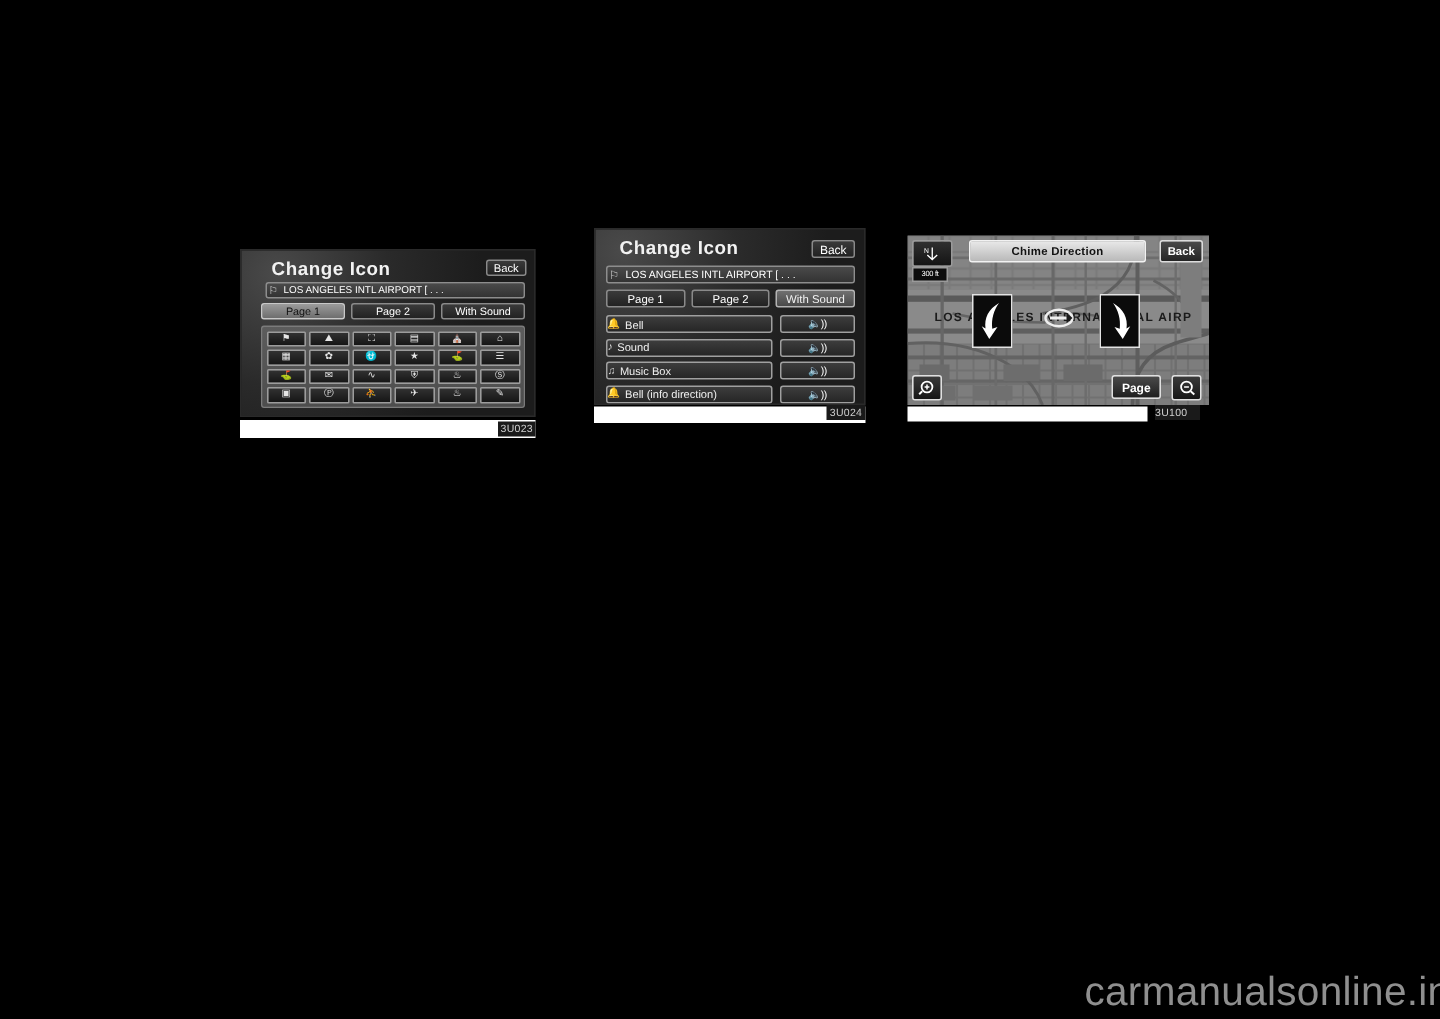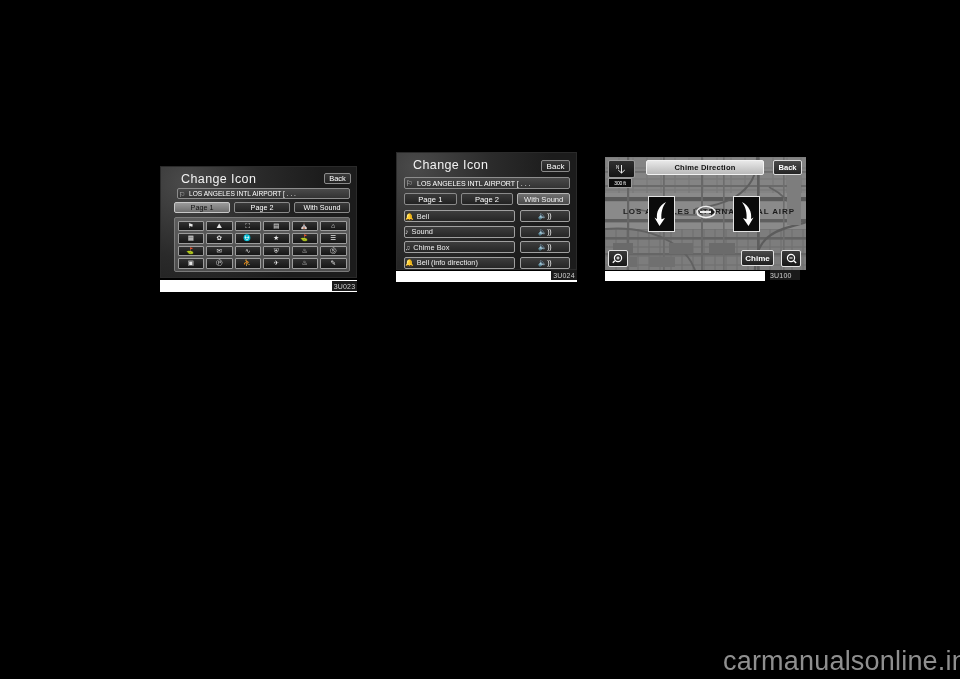--- a/index.html
+++ b/index.html
@@ -17,21 +17,21 @@
   }
 
   
   .nav-screen {
     position: absolute;
     box-sizing: border-box;
     background: #1d1d1d;
     overflow: hidden;
   }
   .nav-title {
-    font-weight: normal;
+    font-weight: bold;
     color: #f2f2f2;
     letter-spacing: .4px;
     white-space: nowrap;
     text-align: center;
   }
   .btn {
     box-sizing: border-box;
     background: linear-gradient(#3a3a3a, #222222);
     border: 1px solid #8a8a8a;
     border-radius: 2px;
@@ -302,21 +302,21 @@
         <span class="ic">♪</span>
         <span>Sound</span>
       </div>
       <div class="playbtn">
         <span>🔈))</span>
       </div>
     </div>
     <div class="soundrow">
       <div class="soundname">
         <span class="ic">♫</span>
-        <span>Chime Box</span>
+        <span>Music Box</span>
       </div>
       <div class="playbtn">
         <span>🔈))</span>
       </div>
     </div>
     <div class="soundrow">
       <div class="soundname">
         <span class="ic">🔔</span>
         <span>Bell (info direction)</span>
       </div>
@@ -408,21 +408,21 @@
     </svg>
   </div>
 
   <div class="zoombtn zoom-in">
     <svg width="13" height="11" viewBox="0 0 13 11">
       <circle cx="6" cy="5" r="3.6" fill="none" stroke="#ffffff" stroke-width="1.2"></circle>
       <path d="M6 3.4 L6 6.6 M4.4 5 L7.6 5" stroke="#ffffff" stroke-width="1"></path>
       <path d="M2.8 7.8 L0.8 9.8" stroke="#ffffff" stroke-width="1.3"></path>
     </svg>
   </div>
-  <div class="enter">Chime</div>
+  <div class="enter">Page</div>
   <div class="zoombtn zoom-out">
     <svg width="13" height="11" viewBox="0 0 13 11">
       <circle cx="6" cy="5" r="3.6" fill="none" stroke="#ffffff" stroke-width="1.2"></circle>
       <path d="M4.4 5 L7.6 5" stroke="#ffffff" stroke-width="1"></path>
       <path d="M8.8 7.8 L11.2 10" stroke="#ffffff" stroke-width="1.3"></path>
     </svg>
   </div>
 </div>
 <div class="whitestrip" style="left:605px;top:271px;width:160px;height:10px;"></div>
 <div class="caption" style="left:770px;top:270px;width:30px;height:10px;font-size:7px;display:flex;align-items:center;justify-content:flex-start;background:#1a1a1a;">3U100</div>

